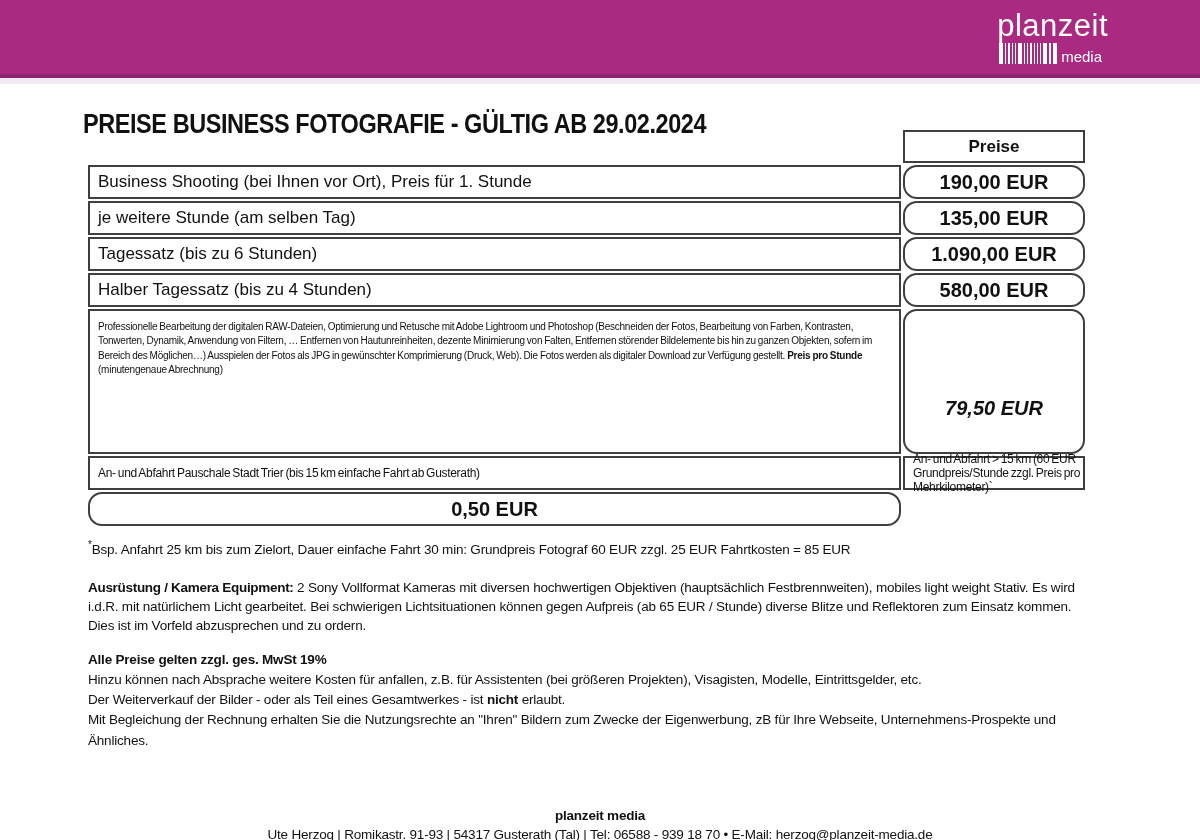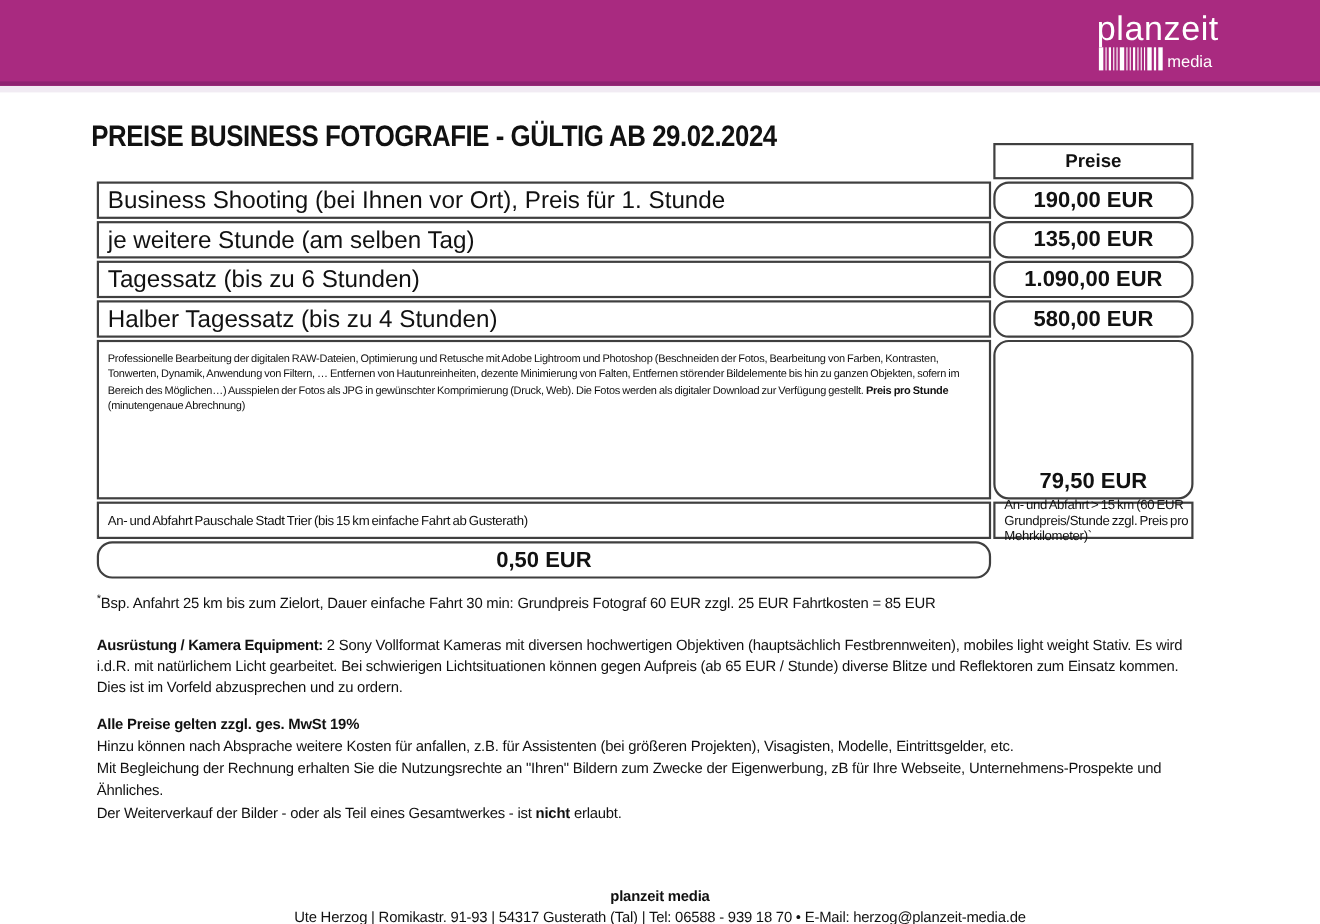--- a/index.html
+++ b/index.html
@@ -70,21 +70,21 @@
     align-items: center;
   }
   .ghost { border: none; }
   .cell.head {
     justify-content: center;
     font-weight: 700;
     font-size: 17px;
   }
   .cell.label {
     padding-left: 8px;
-    font-size: 22px;
+    font-size: 17px;
   }
   .cell.label.narrow {
     font-size: 12px;
     letter-spacing: -0.3px;
     word-spacing: -1px;
   }
   .cell.price {
     justify-content: center;
     font-weight: 700;
     font-size: 20px;
@@ -93,21 +93,22 @@
   .cell.detail {
     display: block;
     padding: 9px 8px 6px 8px;
     font-size: 10px;
     line-height: 1.44;
     letter-spacing: -0.25px;
     word-spacing: -0.5px;
   }
   .cell.price.bottom {
     align-items: flex-end;
-    padding-bottom: 2px;
+    padding-bottom: 32px;
+    font-style: italic;
   }
 
   
   .notes { width: 1000px; font-size: 13.5px; letter-spacing: -0.2px; }
   .footnote { margin-top: 12px; line-height: 1.3; }
   .footnote sup { font-size: 10px; }
   .equipment { margin-top: 20px; line-height: 1.42; }
   .equipment b { letter-spacing: -0.3px; }
   .tax { margin-top: 14px; line-height: 1.5; }
   .tax .tax-heading { font-weight: 700; }
@@ -180,22 +181,22 @@
   </div>
 
   <div class="notes">
     <p class="footnote"><sup>*</sup><span>Bsp. Anfahrt 25 km bis zum Zielort, Dauer einfache Fahrt 30 min: Grundpreis Fotograf 60 EUR zzgl. 25 EUR Fahrtkosten = 85 EUR</span></p>
 
     <p class="equipment"><b>Ausrüstung / Kamera Equipment:</b><span> 2 Sony Vollformat Kameras mit diversen hochwertigen Objektiven (hauptsächlich Festbrennweiten), mobiles light weight Stativ. Es wird i.d.R. mit natürlichem Licht gearbeitet. Bei schwierigen Lichtsituationen können gegen Aufpreis (ab 65 EUR / Stunde) diverse Blitze und Reflektoren zum Einsatz kommen. Dies ist im Vorfeld abzusprechen und zu ordern.</span></p>
 
     <div class="tax">
       <div class="tax-heading">Alle Preise gelten zzgl. ges. MwSt 19%</div>
       <div>Hinzu können nach Absprache weitere Kosten für anfallen,  z.B.  für Assistenten (bei größeren Projekten), Visagisten, Modelle, Eintrittsgelder, etc.</div>
+      <div><span>Der Weiterverkauf der Bilder -  oder als Teil eines Gesamtwerkes - ist </span><b>nicht</b><span> erlaubt.</span></div>
       <div>Mit Begleichung der Rechnung erhalten Sie die Nutzungsrechte an "Ihren" Bildern zum Zwecke der Eigenwerbung, zB für Ihre Webseite, Unternehmens-Prospekte und Ähnliches.</div>
-      <div><span>Der Weiterverkauf der Bilder -  oder als Teil eines Gesamtwerkes - ist </span><b>nicht</b><span> erlaubt.</span></div>
     </div>
   </div>
 </main>
 
 <footer>
   <div class="footer-company">planzeit media</div>
   <div class="footer-contact">Ute Herzog | Romikastr. 91-93 | 54317 Gusterath (Tal) | Tel: 06588 - 939 18 70 •  E-Mail: herzog@planzeit-media.de</div>
 </footer>
 
 </body></html>

